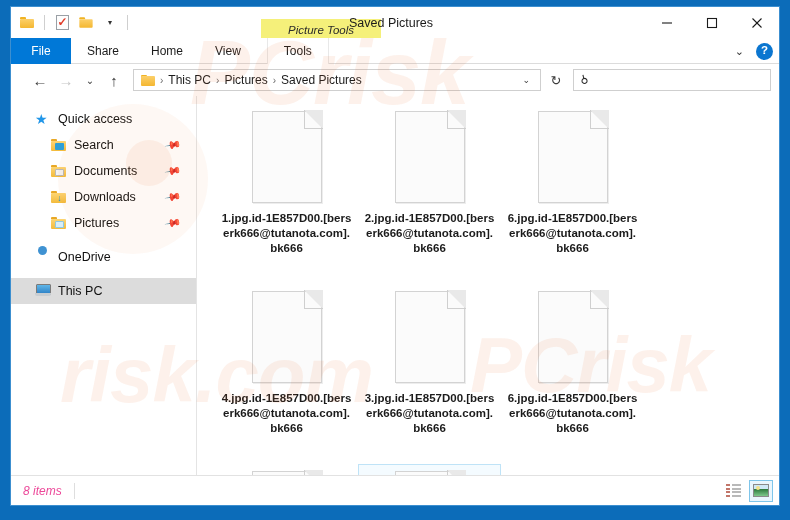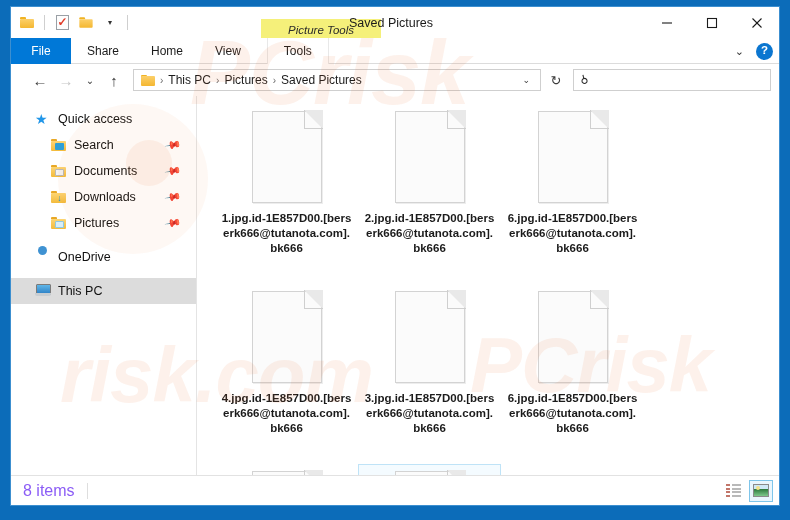--- a/index.html
+++ b/index.html
@@ -442,22 +442,23 @@
   .statusbar {
     flex: 0 0 auto;
     height: 30px;
     border-top: 1px solid #e2e2e2;
     background: #ffffff;
     display: flex;
     align-items: center;
     padding: 0 6px 0 12px;
   }
   .status-text {
-    font-size: 16px;
-    color: #8b5cf6;
+    font-size: 12px;
+    color: #ec4899;
+    font-style: italic;
   }
   .status-sep {
     width: 1px; height: 16px; background: #dedede; margin-left: 12px;
   }
   .viewbtns {
     margin-left: auto;
     display: flex;
     gap: 4px;
     align-items: center;
   }

